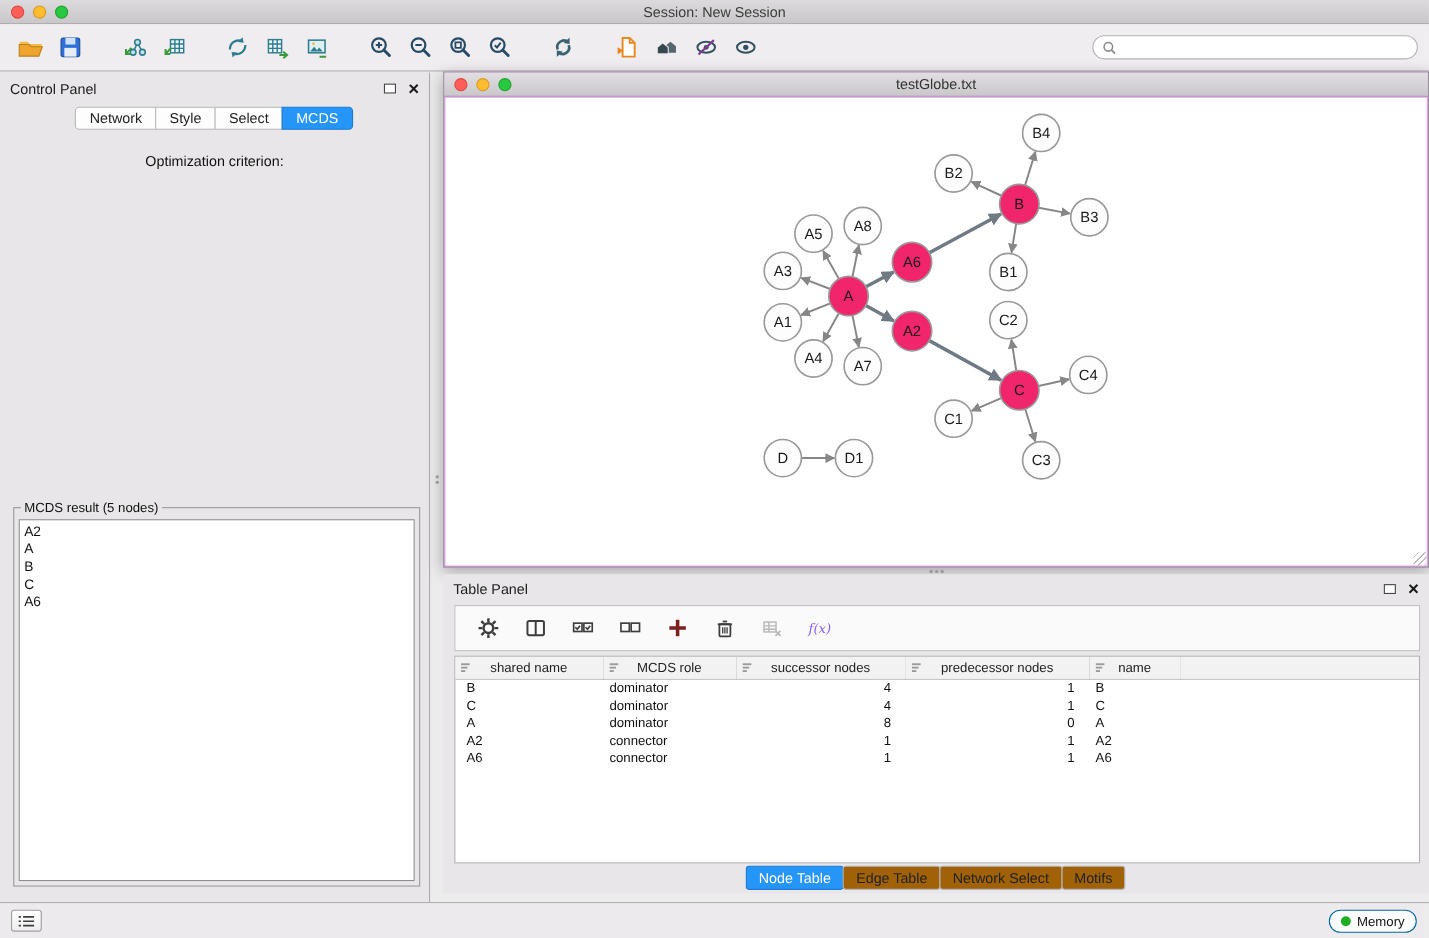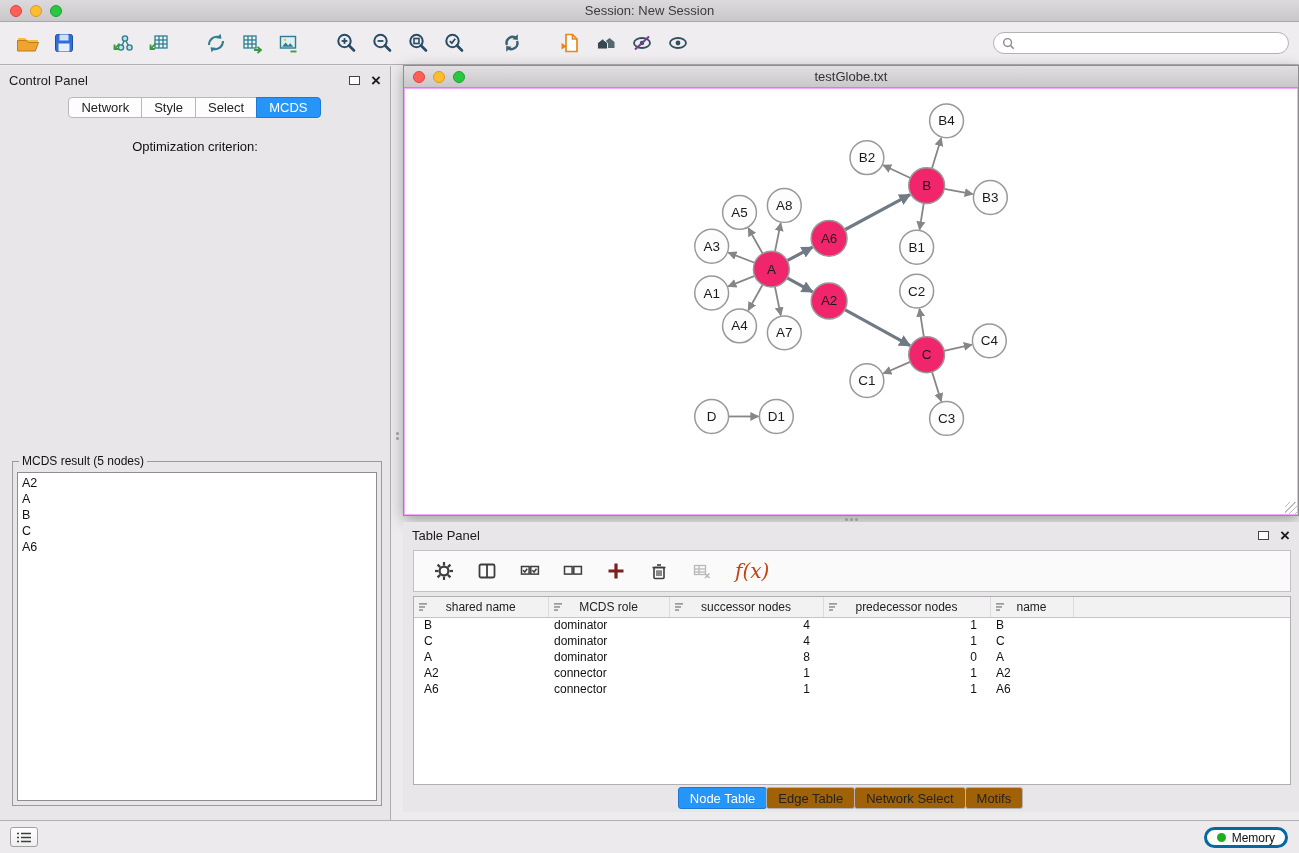--- a/index.html
+++ b/index.html
@@ -59,37 +59,37 @@
   .h-split{position:absolute;left:843px;top:517px;width:16px;height:4px;display:flex;gap:2px;align-items:center;justify-content:center}
   .h-split b{width:3px;height:3px;border-radius:50%;background:#9a989a}
   .v-split{position:absolute;left:395px;top:428px;width:4px;height:16px;display:flex;flex-direction:column;gap:2px;align-items:center;justify-content:center}
   .v-split b{width:3px;height:3px;border-radius:50%;background:#9a989a}
 
   
   .table-panel{position:absolute;left:403px;top:522px;width:896px;height:290px;background:#e8e6e8}
   .tp-header{height:26px;display:flex;align-items:center;padding:0 9px;font-size:13px;color:#1c1c1c}
   .tp-toolbar{position:absolute;left:10px;right:8px;top:28px;height:42px;background:#fbfafb;border:1px solid #c2c0c2;display:flex;align-items:center;padding-left:20px;gap:23px}
   .icon-btn{display:flex;align-items:center;justify-content:center;height:24px}
-  .fx{font-family:"DejaVu Serif","Liberation Serif",serif;font-style:italic;color:#c2410c;font-size:20px}
+  .fx{font-family:"DejaVu Serif","Liberation Serif",serif;font-style:italic;color:#8b5cf6;font-size:12px}
   .tp-table-wrap{position:absolute;left:10px;right:8px;top:74px;bottom:27px;background:#fff;border:1px solid #b1afb1;overflow:hidden}
   table{border-collapse:collapse;width:100%;table-layout:fixed}
   th{height:20px;background:#f3f2f3;border-bottom:1px solid #c6c4c6;border-right:1px solid #dcdadc;font-weight:400;font-size:12px;position:relative;text-align:center;color:#222}
   th:last-child{border-right:none}
   th .col-icon{position:absolute;left:5px;top:5px}
   td{font-size:12px;height:16px;padding:0 6px;color:#111;white-space:nowrap;overflow:hidden}
   td:first-child{padding-left:10px}
   td.num{text-align:right;padding-right:13px}
   .tp-tabs{position:absolute;left:0;right:0;bottom:3px;height:22px;display:flex;justify-content:center}
   .tp-tab{padding:0 11px;font-size:13px;background:#a16207;border:1px solid #b5b3b5;margin-left:-1px;color:#222;display:flex;align-items:center;border-radius:3px}
   .tp-tab.active{background:#2595f8;color:#fff;border-color:#1d7ad4}
 
   
   .statusbar{position:absolute;left:0;right:0;top:820px;height:33px;background:#eceaec;border-top:1px solid #b2b0b2}
   .console-btn{position:absolute;left:10px;top:6px;width:28px;height:20px;border:1px solid #a19fa1;border-radius:3px;background:linear-gradient(#fff,#eee);display:flex;align-items:center;justify-content:center}
-  .memory-btn{position:absolute;right:11px;top:6px;height:21px;border:3px solid #0369a1;border-radius:11px;background:#fdfdfd;display:flex;align-items:center;gap:6px;padding:0 10px;font-size:12px;color:#111}
+  .memory-btn{position:absolute;right:11px;top:6px;height:21px;border:1px solid #0369a1;border-radius:11px;background:#fdfdfd;display:flex;align-items:center;gap:6px;padding:0 10px;font-size:12px;color:#111}
   .memory-dot{width:9px;height:9px;border-radius:50%;background:#1fae1f}
 </style>
 </head>
 <body>
 
 <div class="titlebar">
   <div class="lights">
     <span class="light red"></span>
     <span class="light yellow"></span>
     <span class="light green"></span>

